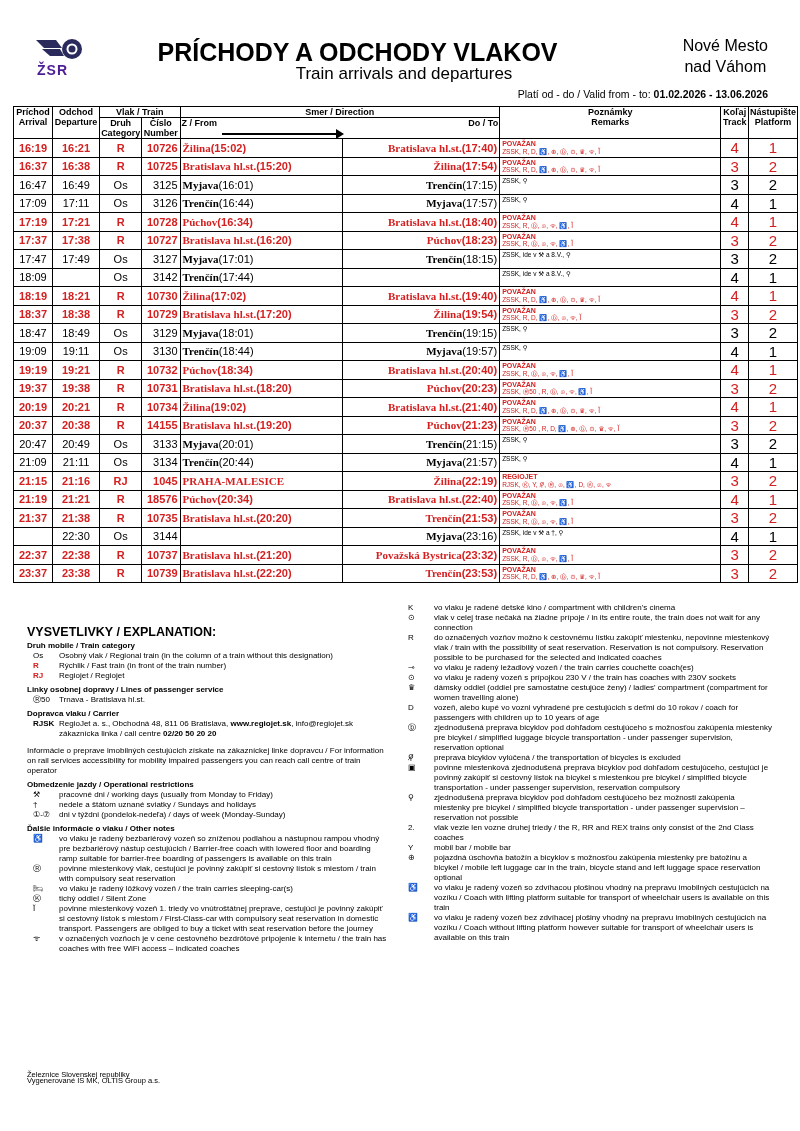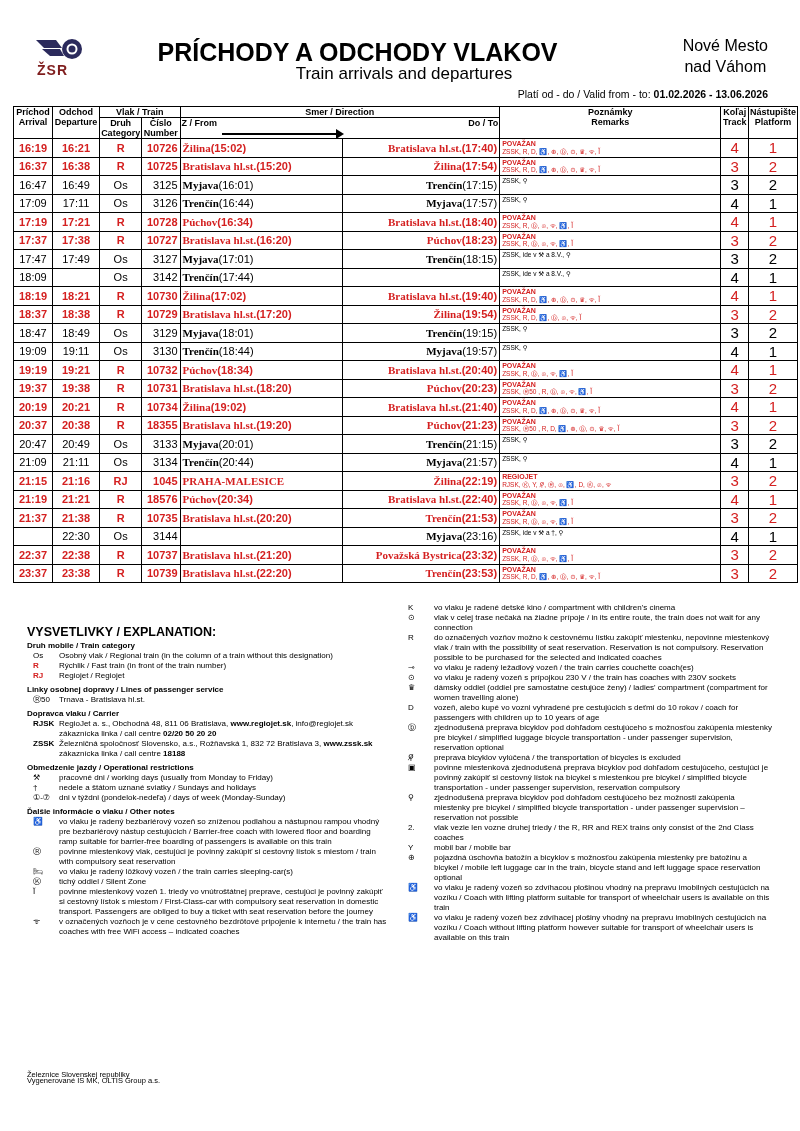--- a/index.html
+++ b/index.html
@@ -1,20 +1,20 @@
 <!DOCTYPE html>
 <html><head>
 <meta charset="utf-8">
 <style>
   * { box-sizing: border-box; margin: 0; padding: 0; }
   html, body { width: 800px; height: 1131px; background: #fff; overflow: hidden; }
   body { font-family: "Liberation Sans", sans-serif; color: #000; position: relative; }
 
   .logo { position: absolute; left: 34px; top: 36px; width: 56px; height: 40px; }
-  .logo-text { position: absolute; left: 37px; top: 62px; font-weight: bold; font-size: 14px; color: #7f1d1d; letter-spacing: 1px; }
+  .logo-text { position: absolute; left: 37px; top: 62px; font-weight: bold; font-size: 14px; color: #4c1d95; letter-spacing: 1px; }
 
   .title { position: absolute; left: 0; width: 695px; text-align: center; top: 38px; font-size: 25px; font-weight: bold; padding-left: 20px; }
   .subtitle { position: absolute; left: 0; width: 788px; text-align: center; top: 64px; font-size: 17px; padding-left: 20px; }
   .station { position: absolute; right: 32px; top: 35px; font-size: 16px; text-align: center; line-height: 21px; }
   .validity { position: absolute; right: 32px; top: 88px; font-size: 10.5px; margin-left: 47px; }
   .validity b { font-weight: bold; }
 
   table.tt { position: absolute; left: 13px; top: 106px; width: 785px; border-collapse: collapse; font-size: 11px; }
   table.tt th { font-weight: bold; font-size: 9px; border: 1px solid #000; line-height: 10px; padding: 0 1px; vertical-align: top; }
   table.tt td { border: 1px solid #000; height: 18.5px; padding: 0 2px; vertical-align: middle; white-space: nowrap; }
@@ -258,21 +258,21 @@
         <td class="c-from"><span class="st">Žilina</span><span>(19:02)</span></td>
         <td class="c-to"><span class="st">Bratislava hl.st.</span><span>(21:40)</span></td>
         <td class="c-rem"><span class="rname">POVAŽAN</span><span>ZSSK, R, D, ♿, ⊕, ⓑ, ⊙, ♛, ᯤ, Ĭ</span></td>
         <td class="c-trk">4</td>
         <td class="c-plat">1</td>
       </tr>
       <tr class="fast">
         <td class="c-arr">20:37</td>
         <td class="c-dep">20:38</td>
         <td class="c-cat">R</td>
-        <td class="c-num">18355</td>
+        <td class="c-num">14155</td>
         <td class="c-from"><span class="st">Bratislava hl.st.</span><span>(19:20)</span></td>
         <td class="c-to"><span class="st">Púchov</span><span>(21:23)</span></td>
         <td class="c-rem"><span class="rname">POVAŽAN</span><span>ZSSK, Ⓡ50 , R, D, ♿, ⊕, ⓑ, ⊙, ♛, ᯤ, Ĭ</span></td>
         <td class="c-trk">3</td>
         <td class="c-plat">2</td>
       </tr>
       <tr class="">
         <td class="c-arr">20:47</td>
         <td class="c-dep">20:49</td>
         <td class="c-cat">Os</td>
@@ -386,25 +386,22 @@
         <span class="lsym">Ⓡ50</span>
         <span class="ltext">Trnava - Bratislava hl.st.</span>
       </div>
     </div>
   <h3>Dopravca vlaku / Carrier</h3>
   <div id="lg-carriers">
       <div class="lrow">
         <span class="lsym" style="font-weight:bold">RJSK</span>
         <span class="ltext"><span>RegioJet a. s., Obchodná 48, 811 06 Bratislava, </span><b>www.regiojet.sk</b><span>, info@regiojet.sk</span><br><span>zákaznícka linka / call centre </span><b>02/20 50 20 20</b></span>
       </div>
-      <div class="lrow">
-        <span class="lsym" style="font-weight:bold">ZSSK</span>
-        <span class="ltext"><span>Železničná spoločnosť Slovensko, a.s., Rožňavská 1, 832 72 Bratislava 3, </span><b>www.zssk.sk</b><span></span><br><span>zákaznícka linka / call centre </span><b>18188</b></span>
-      </div>
     </div>
+  <div class="para">Informácie o preprave imobilných cestujúcich získate na zákazníckej linke dopravcu / For information on rail services accessibility for mobility impaired passengers you can reach call centre of train operator</div>
   <h3>Obmedzenie jazdy / Operational restrictions</h3>
   <div id="lg-restr">
       <div class="lrow">
         <span class="lsym">⚒</span>
         <span class="ltext">pracovné dni / working days (usually from Monday to Friday)</span>
       </div>
       <div class="lrow">
         <span class="lsym">†</span>
         <span class="ltext">nedele a štátom uznané sviatky / Sundays and holidays</span>
       </div>

